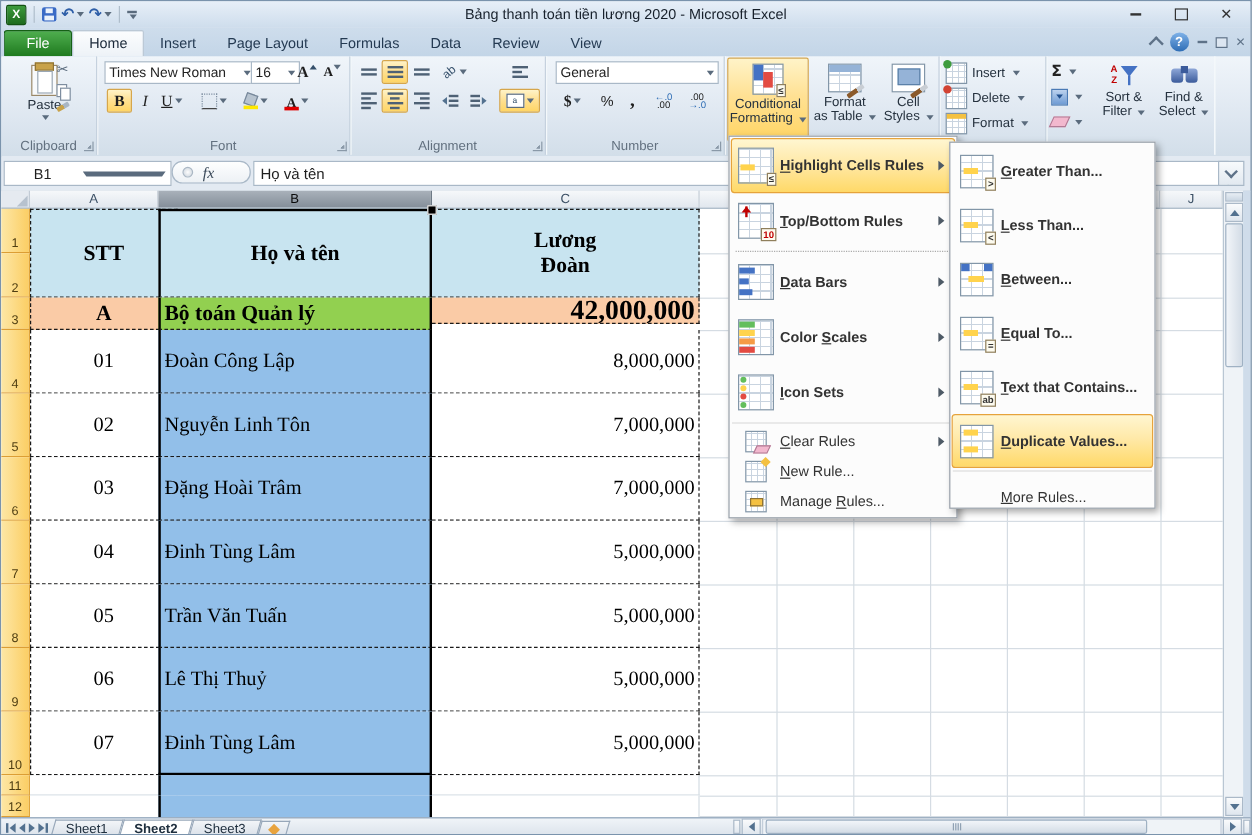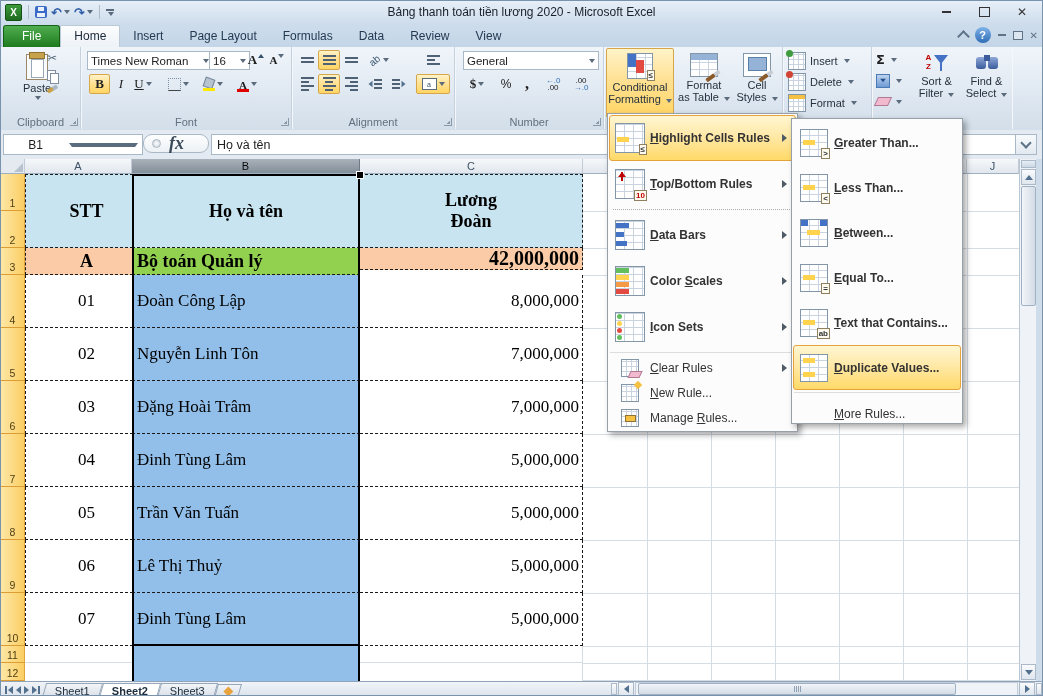--- a/index.html
+++ b/index.html
@@ -70,21 +70,21 @@
     font-size:8px;font-weight:bold;line-height:9px;padding:0 1px;color:#333;font-family:"Liberation Sans",sans-serif;}
   .brush{position:absolute;right:-4px;bottom:-2px;width:16px;height:4px;background:linear-gradient(90deg,#8B5A2B 60%,#C9CED4 60%);transform:rotate(-35deg);border-radius:1px;}
   
   #fbar{position:absolute;left:0;top:129px;width:100%;height:29px;background:#E3EAF2;border-bottom:1px solid #AEBDCB;}
   #namebox{position:absolute;left:2px;top:4px;width:138px;height:19px;background:#fff;border:1px solid #A9B8C7;
     display:flex;align-items:center;}
   #namebox span{flex:1;text-align:center;font-size:12px;}
   #fxwrap{position:absolute;left:142px;top:4px;width:66px;height:19px;background:linear-gradient(#FDFEFE,#EDF1F5);
     border:1px solid #A9B8C7;border-radius:9px;display:flex;align-items:center;gap:8px;padding-left:8px;box-sizing:border-box;}
   .fdot{width:7px;height:7px;border-radius:50%;background:radial-gradient(#FDFDFD,#C9D2DB);border:1px solid #AAB7C4;}
-  .fx{font-family:"Liberation Serif",serif;font-style:italic;font-weight:bold;font-size:18px;color:#3B4A5A;}
+  .fx{font-family:"Liberation Serif",serif;font-style:italic;font-weight:normal;font-size:13px;color:#3B4A5A;}
   #finput{position:absolute;left:210px;top:4px;width:806px;height:19px;background:#fff;border:1px solid #A9B8C7;
     display:flex;align-items:center;padding-left:5px;font-size:12.5px;}
   #fexpand{position:absolute;right:5px;top:4px;width:20px;height:19px;background:linear-gradient(#F7FAFC,#E2E9F0);
     border:1px solid #A9B8C7;display:flex;align-items:center;justify-content:center;}
   .chevdown{width:6px;height:6px;border-right:2px solid #5E7288;border-bottom:2px solid #5E7288;transform:rotate(45deg);margin-top:-3px;}
   
   #grid{position:absolute;left:0;top:158px;width:1035px;height:522px;background:#fff;}
   #grid-fill{position:absolute;left:1035px;top:158px;width:8px;height:522px;background:#CFDCEA;}
   .ch{position:absolute;top:0;height:15px;background:linear-gradient(#F6F8FA,#E1E7EE);border-right:1px solid #C2CBD5;
     border-bottom:1px solid #9FB0C0;display:flex;align-items:center;justify-content:center;
@@ -573,21 +573,21 @@
     <div class="tcell ca" style="top:169px;height:53px;">02</div>
     <div class="tcell ca" style="top:222px;height:53px;">03</div>
     <div class="tcell ca" style="top:275px;height:53px;">04</div>
     <div class="tcell ca" style="top:328px;height:53px;">05</div>
     <div class="tcell ca" style="top:381px;height:53px;">06</div>
     <div class="tcell ca" style="top:434px;height:53px;">07</div>
 
     <div class="tcell cc hdrc" style="top:15px;height:74px;">
         <span><span>Lương</span><br><span>Đoàn</span></span>
       </div>
-    <div class="tcell cc sec" style="top:89px;height:22px;font-size:20px;">42,000,000</div>
+    <div class="tcell cc sec" style="top:89px;height:22px;font-size:23px;">42,000,000</div>
     <div class="tcell cc" style="top:116px;height:53px;">8,000,000</div>
     <div class="tcell cc" style="top:169px;height:53px;">7,000,000</div>
     <div class="tcell cc" style="top:222px;height:53px;">7,000,000</div>
     <div class="tcell cc" style="top:275px;height:53px;">5,000,000</div>
     <div class="tcell cc" style="top:328px;height:53px;">5,000,000</div>
     <div class="tcell cc" style="top:381px;height:53px;">5,000,000</div>
     <div class="tcell cc" style="top:434px;height:53px;">5,000,000</div>
     <div class="tcell cc plainc" style="top:487px;height:17px;"></div>
     <div class="tcell cc plainc" style="top:504px;height:18px;border-bottom:none;"></div>
     <div class="tcell ca plainc" style="top:487px;height:17px;border-left:none;"></div>

